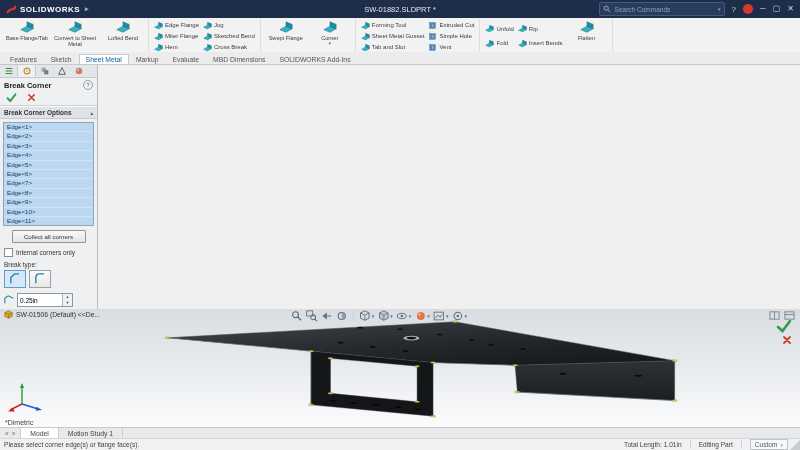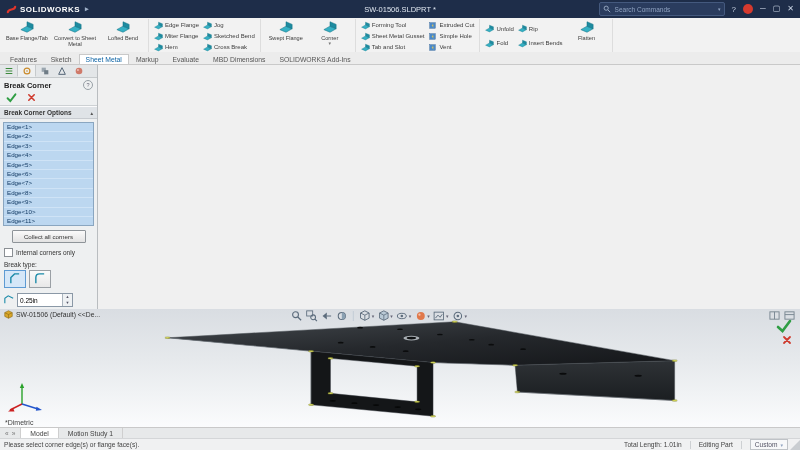--- a/index.html
+++ b/index.html
@@ -97,21 +97,21 @@
 </svg>
 
 <div class="titlebar">
   <div class="brand">
     <svg width="11" height="11" viewBox="0 0 12 12">
       <path d="M2,9 C2,4.5 10,7.5 10,3" stroke="#e0352b" stroke-width="2.4" fill="none" stroke-linecap="round"></path>
     </svg>
     <span>SOLIDWORKS</span>
     <span class="menu-arrow">▸</span>
   </div>
-  <div class="doc-title">SW-01506.SLDPRT *</div>
+  <div class="doc-title">SW-01882.SLDPRT *</div>
   <div class="tb-right">
     <div class="search">
       <svg width="8" height="8" viewBox="0 0 10 10">
         <circle cx="4" cy="4" r="2.6" fill="none" stroke="#9fb0c8" stroke-width="1.1"></circle>
         <line x1="6" y1="6" x2="9" y2="9" stroke="#9fb0c8" stroke-width="1.2"></line>
       </svg>
       <input placeholder="Search Commands" style="">
       <span class="caret-sm">▾</span>
     </div>
     <span class="helpq">?</span>

